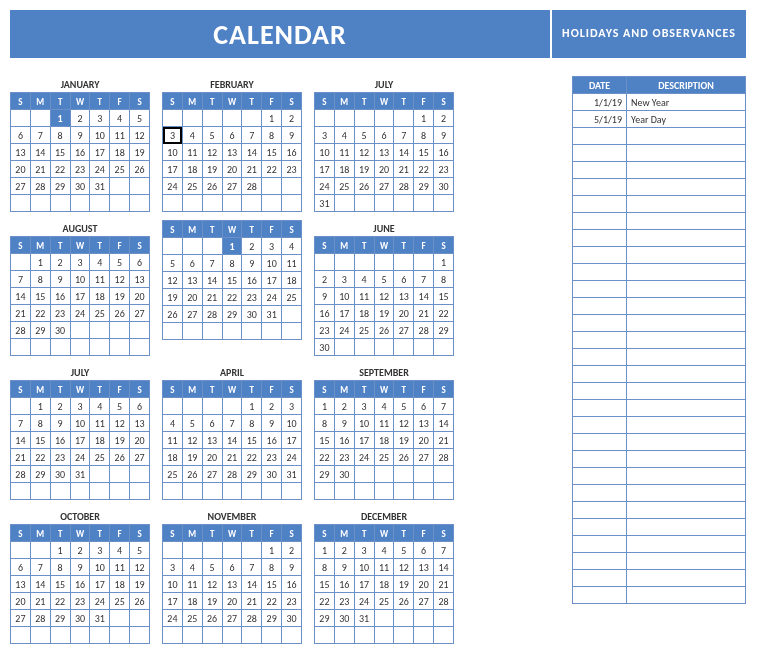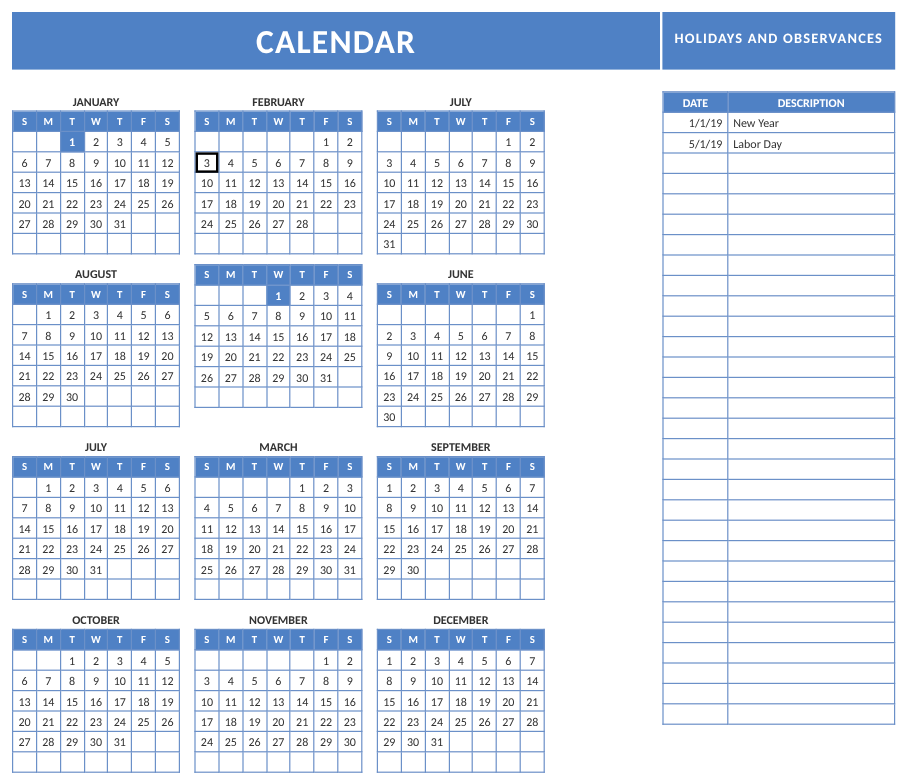--- a/index.html
+++ b/index.html
@@ -38,21 +38,21 @@
     padding: 0;
   }
   table.mgrid th {
     background: #4f81c5;
     color: #fff;
     font-weight: bold;
     font-size: 9px;
   }
   td.hl { background: #4f81c5; color: #fff; font-weight: bold; }
   td.sel { outline: 2px solid #000; outline-offset: -2px; }
-  .holidays { margin-top: 18px; }
+  .holidays { margin-top: 18px; margin-left: 20px; }
   table.hol { border-collapse: collapse; width: 100%; table-layout: fixed; }
   table.hol th, table.hol td {
     border: 1px solid #6b90c8;
     height: 17px;
     font-size: 10px;
     padding: 0 4px;
     text-align: left;
   }
   table.hol th {
     background: #4f81c5;
@@ -567,21 +567,21 @@
                 <td></td>
                 <td></td>
                 <td></td>
                 <td></td>
                 <td></td>
               </tr>
             </tbody>
           </table>
         </div>
         <div class="month">
-          <div class="month-name">MARCH</div>
+          <div class="month-name">APRIL</div>
           <table class="mgrid">
             <thead>
               <tr>
                 <th>S</th>
                 <th>M</th>
                 <th>T</th>
                 <th>W</th>
                 <th>T</th>
                 <th>F</th>
                 <th>S</th>
@@ -949,21 +949,21 @@
           <th>DESCRIPTION</th>
         </tr>
           </thead>
         <tbody id="hol-body">
             <tr>
               <td class="date">1/1/19</td>
               <td>New Year</td>
             </tr>
             <tr>
               <td class="date">5/1/19</td>
-              <td>Labor Day</td>
+              <td>Year Day</td>
             </tr>
             <tr>
               <td class="date"></td>
               <td></td>
             </tr>
             <tr>
               <td class="date"></td>
               <td></td>
             </tr>
             <tr>

